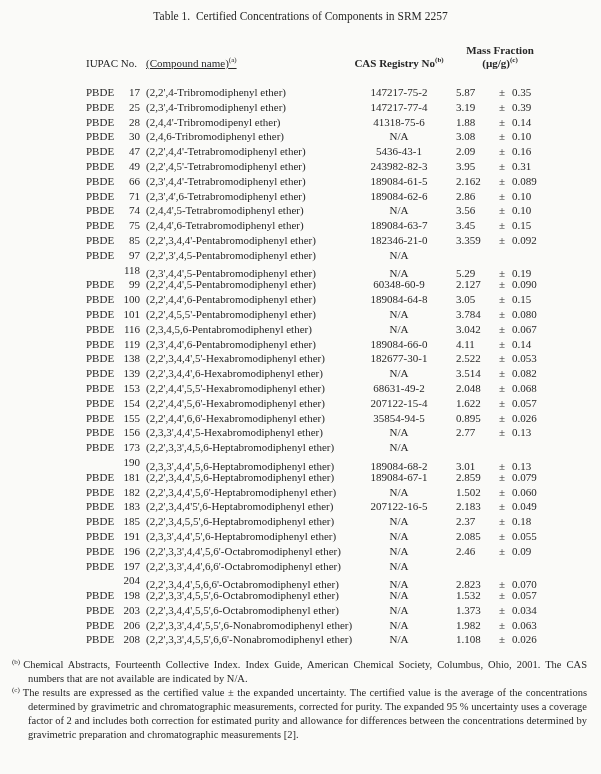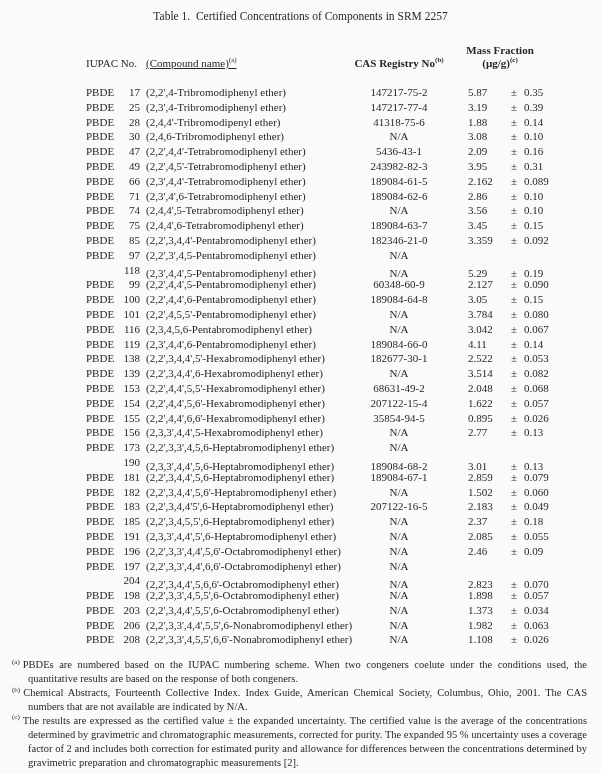--- a/index.html
+++ b/index.html
@@ -30,21 +30,21 @@
   .h-compound{width:200px;padding-left:6px;text-decoration:underline;}
   .h-cas{width:106px;text-align:center;font-weight:bold;}
   .h-mass{width:96px;text-align:center;font-weight:bold;}
   sup{font-size:7px;line-height:0;}
 
   .tbody{margin-top:15px;font-size:11px;}
   .row{display:flex;align-items:baseline;height:14.8px;line-height:14.8px;white-space:nowrap;}
   .c-iupac{width:54px;display:flex;justify-content:space-between;}
   .c-name{width:200px;padding-left:6px;overflow:visible;}
   .c-cas{width:106px;text-align:center;}
-  .c-val{width:40px;padding-left:4px;margin-left:12px;}
+  .c-val{width:40px;padding-left:4px;}
   .c-pm{width:12px;text-align:center;}
   .c-unc{width:36px;padding-left:4px;}
 
   
   .footnotes{
     margin:11px 14px 0 12px;
     font-size:10.5px;
     line-height:13.9px;
   }
   .footnote{
@@ -448,21 +448,21 @@
           <span class="c-pm">±</span>
           <span class="c-unc">0.070</span>
         </div>
         <div class="row">
           <span class="c-iupac">
             <span class="">PBDE</span>
             <span class="">198</span>
           </span>
           <span class="c-name">(2,2',3,3',4,5,5',6-Octabromodiphenyl ether)</span>
           <span class="c-cas">N/A</span>
-          <span class="c-val">1.898</span>
+          <span class="c-val">1.532</span>
           <span class="c-pm">±</span>
           <span class="c-unc">0.057</span>
         </div>
         <div class="row">
           <span class="c-iupac">
             <span class="">PBDE</span>
             <span class="">203</span>
           </span>
           <span class="c-name">(2,2',3,4,4',5,5',6-Octabromodiphenyl ether)</span>
           <span class="c-cas">N/A</span>
@@ -490,18 +490,17 @@
           <span class="c-cas">N/A</span>
           <span class="c-val">1.108</span>
           <span class="c-pm">±</span>
           <span class="c-unc">0.026</span>
         </div>
       </div>
 
   </div>
 
   <div class="footnotes">
-    <div class="footnote"><sup class="fn-marker">(a)</sup><span class="fn-text">PBDEs are numbered based on the IUPAC numbering scheme.  When two congeners coelute under the conditions used, the quantitative results are based on the response of both congeners.</span></div>
     <div class="footnote"><sup class="fn-marker">(b)</sup><span class="fn-text">Chemical Abstracts, Fourteenth Collective Index.  Index Guide, American Chemical Society, Columbus, Ohio, 2001.  The CAS numbers that are not available are indicated by N/A.</span></div>
     <div class="footnote"><sup class="fn-marker">(c)</sup><span class="fn-text">The results are expressed as the certified value ± the expanded uncertainty.  The certified value is the average of the concentrations determined by gravimetric and chromatographic measurements, corrected for purity.  The expanded 95 % uncertainty uses a coverage factor of 2 and includes both correction for estimated purity and allowance for differences between the concentrations determined by gravimetric preparation and chromatographic measurements [2].</span></div>
   </div>
 
 </div>
 
 </body></html>

